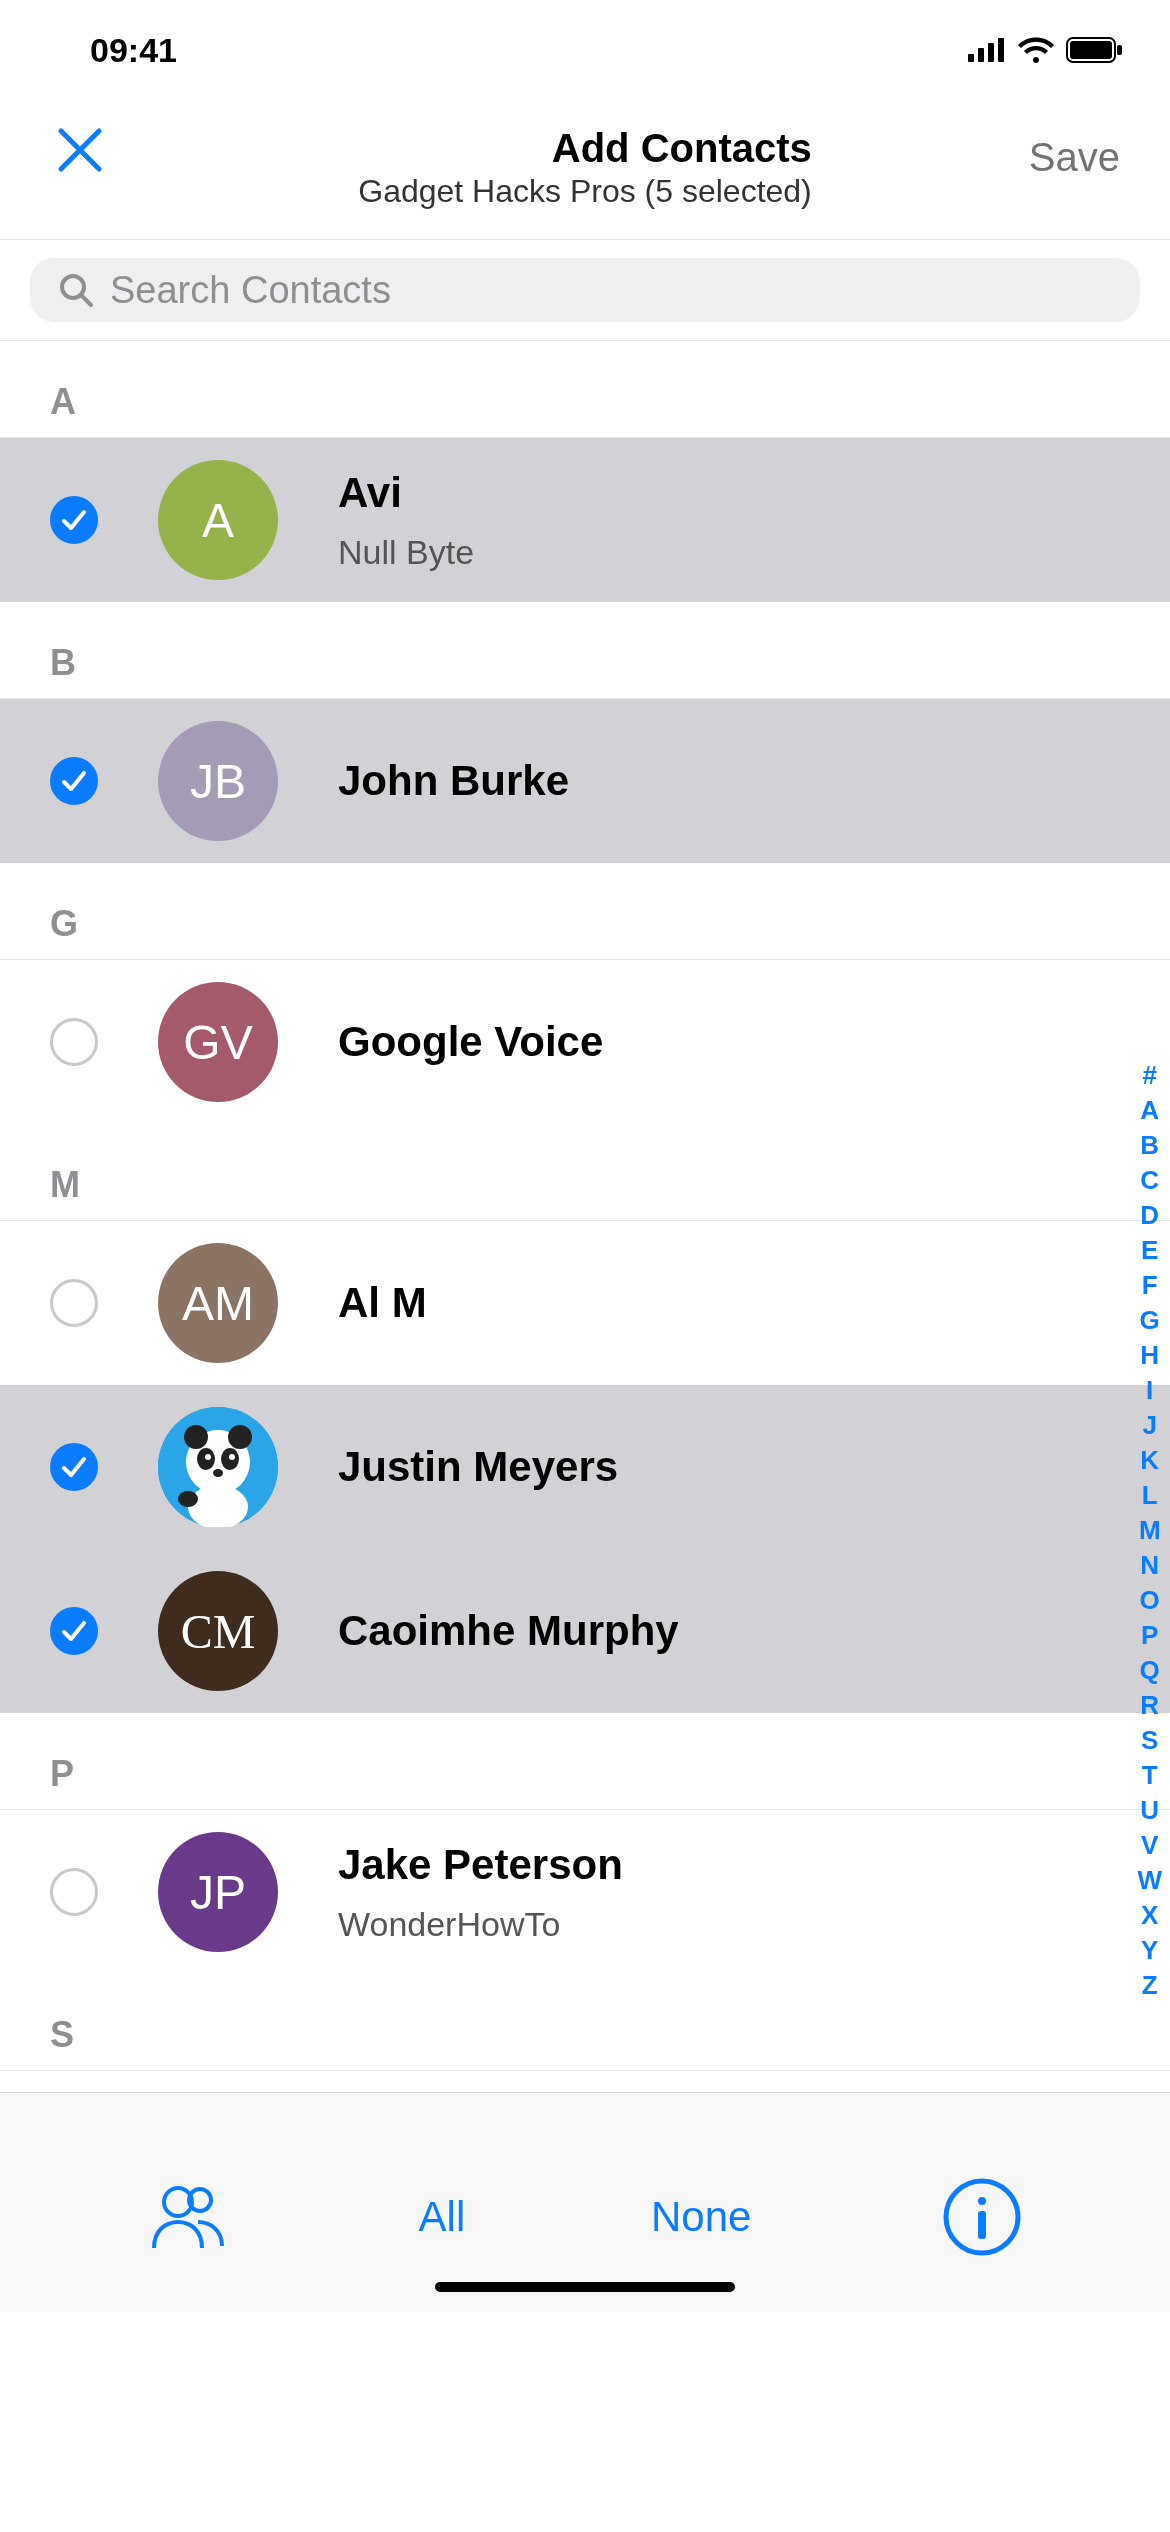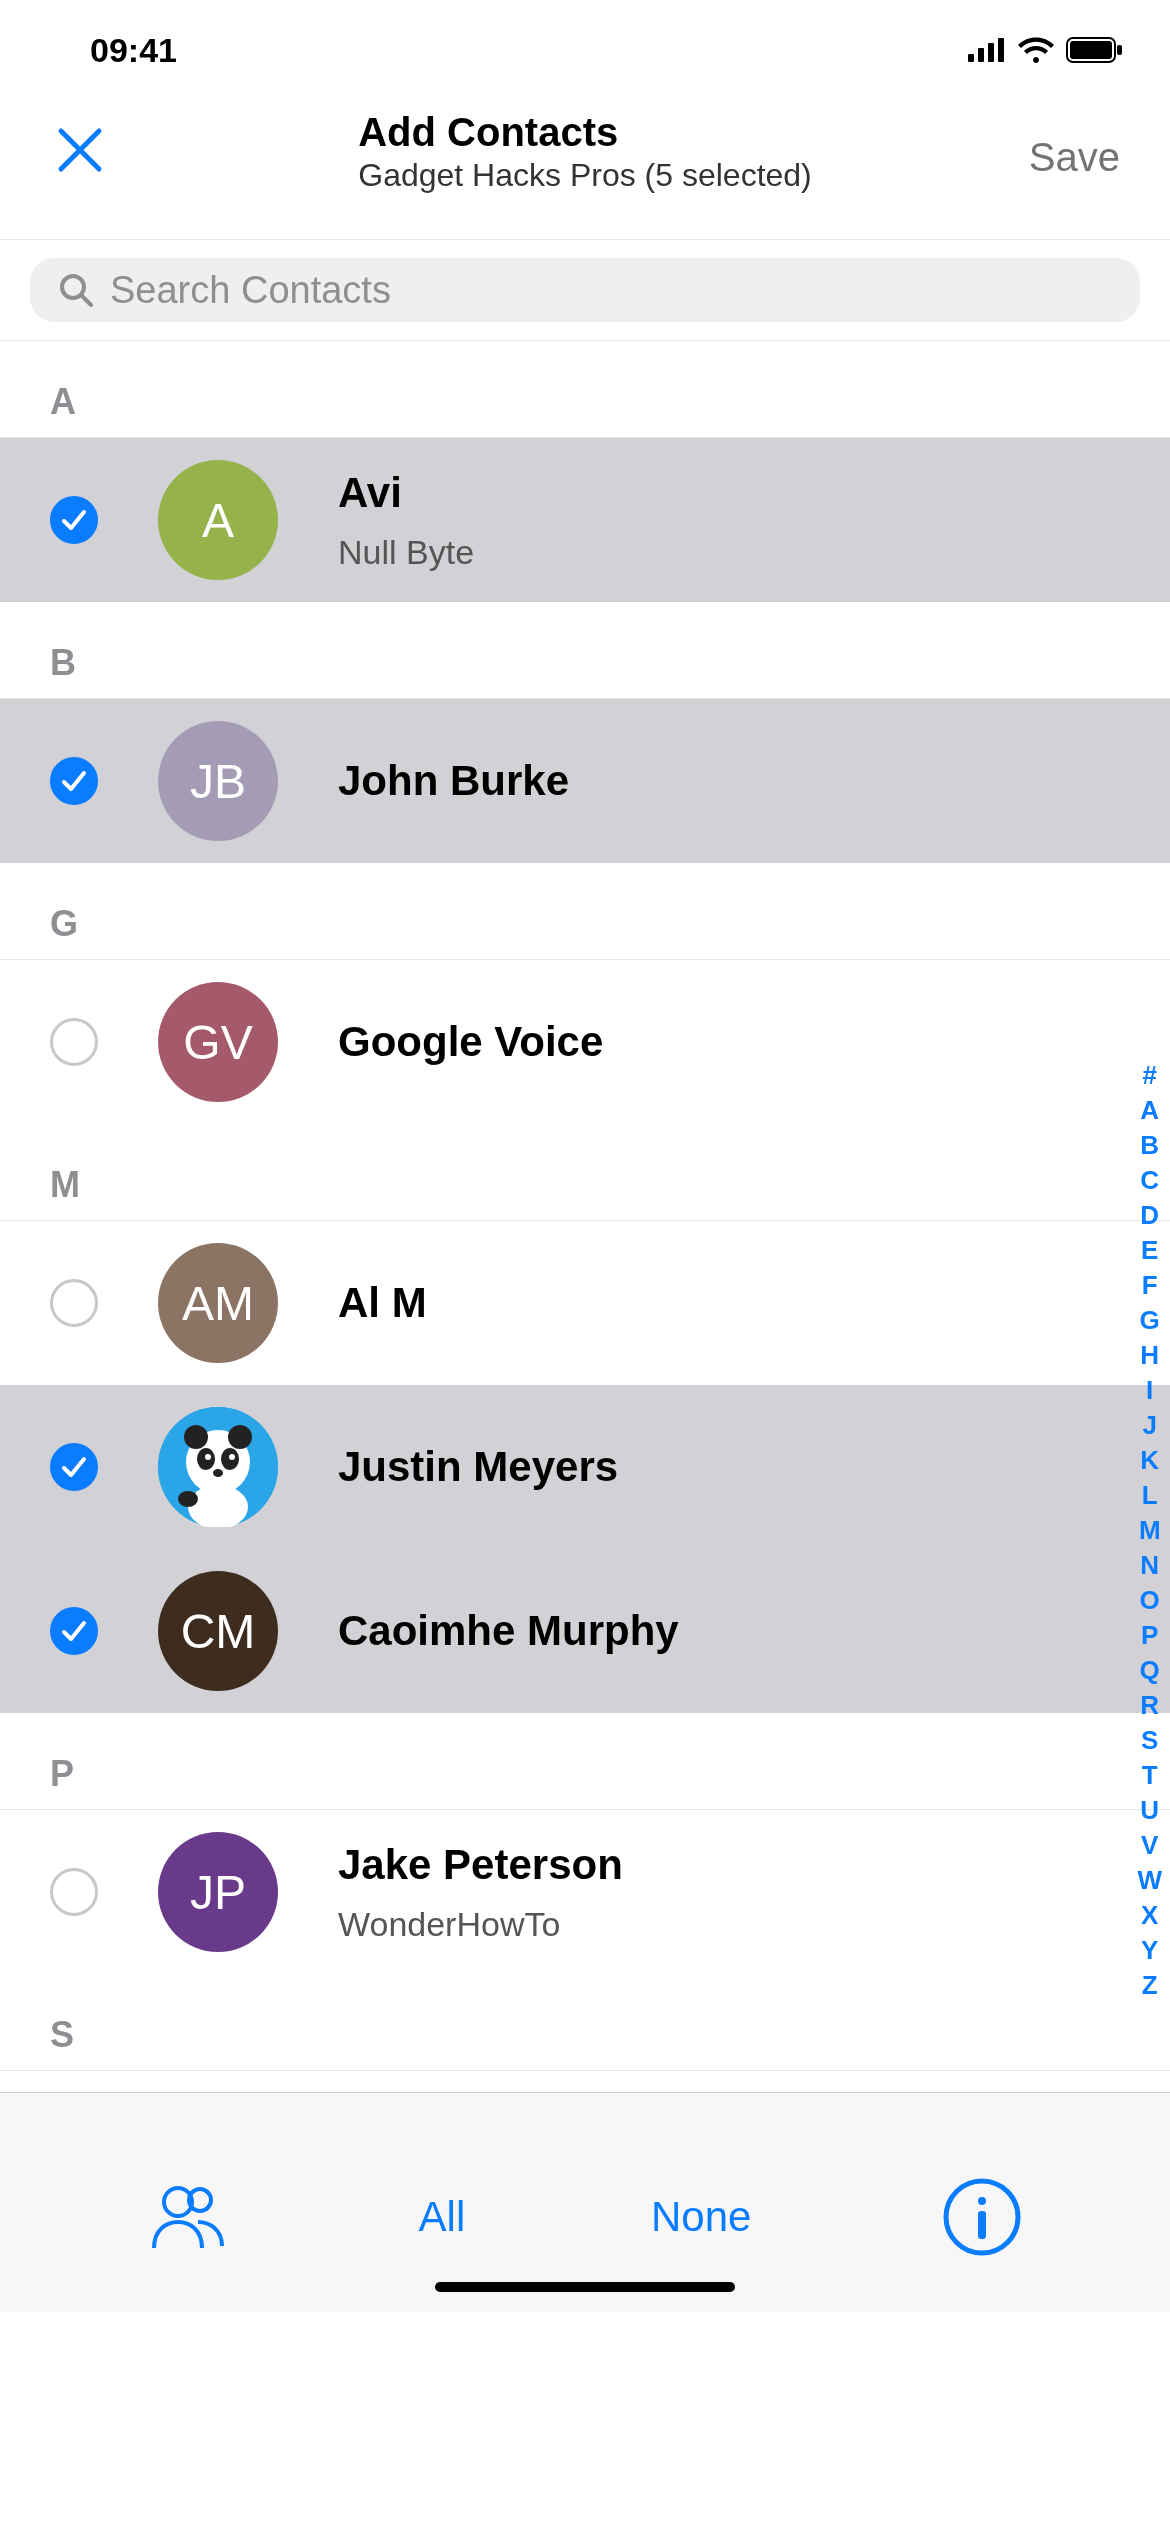--- a/index.html
+++ b/index.html
@@ -2,21 +2,21 @@
 <html><head>
 <meta charset="utf-8">
 <style>
   * { box-sizing: border-box; margin: 0; padding: 0; }
   html, body { width: 1170px; height: 2532px; font-family: -apple-system, "Helvetica Neue", Arial, sans-serif; background: #fff; color: #000; }
   .status-bar { height: 100px; display: flex; align-items: center; justify-content: space-between; padding: 0 46px 0 90px; }
   .status-time { font-size: 34px; font-weight: 600; }
   .status-icons { display: flex; align-items: center; gap: 12px; }
   .header { position: relative; height: 140px; border-bottom: 1px solid #e5e5e5; }
   .close-btn { position: absolute; left: 50px; top: 20px; width: 60px; height: 60px; display: flex; align-items: center; justify-content: center; }
-  .header-center { position: absolute; left: 50%; top: 10px; transform: translateX(-50%); text-align: left; }
+  .header-center { position: absolute; left: 50%; top: 26px; transform: translateX(-50%); text-align: right; }
   .header-title { font-size: 40px; font-weight: 600; }
   .header-sub { font-size: 32px; color: #333; margin-top: 2px; }
   .save-btn { position: absolute; right: 50px; top: 35px; font-size: 40px; color: #737373; }
   .search-wrap { padding: 18px 30px; border-bottom: 1px solid #e5e5e5; }
   .search-field { display: flex; align-items: center; background: #efeff0; border-radius: 24px; height: 64px; padding: 0 28px; gap: 16px; }
   .search-input-text { font-size: 38px; color: #8e8e93; }
   .section-header { padding: 40px 50px 14px 50px; font-size: 36px; color: #8e8e93; font-weight: 600; border-bottom: 1px solid #e5e5e5; }
   .row { display: flex; align-items: center; height: 164px; padding: 0 30px 0 50px; }
   .row.selected { background: #d1d1d6; }
   .row-wrap { position: relative; }
@@ -165,21 +165,21 @@
           </div>
           <div class="sep"></div>
         </div>
         <div class="row-wrap">
           <div class="row selected">
             <div class="check on">
               <svg width="28" height="28" viewBox="0 0 28 28">
                 <path d="M4 15 L11 22 L24 6" fill="none" stroke="#fff" stroke-width="4" stroke-linecap="round" stroke-linejoin="round"></path>
               </svg>
             </div>
-            <div class="avatar" style="background: rgb(62, 45, 31);">CM</div>
+            <div class="avatar" style="background: rgb(62, 45, 31); font-family: Liberation Serif, serif;">CM</div>
             <div class="name-block">
               <div class="name">Caoimhe Murphy</div>
             </div>
           </div>
           <div class="sep"></div>
         </div>
         <div class="section-header">P</div>
         <div class="row-wrap">
           <div class="row">
             <div class="check"></div>

